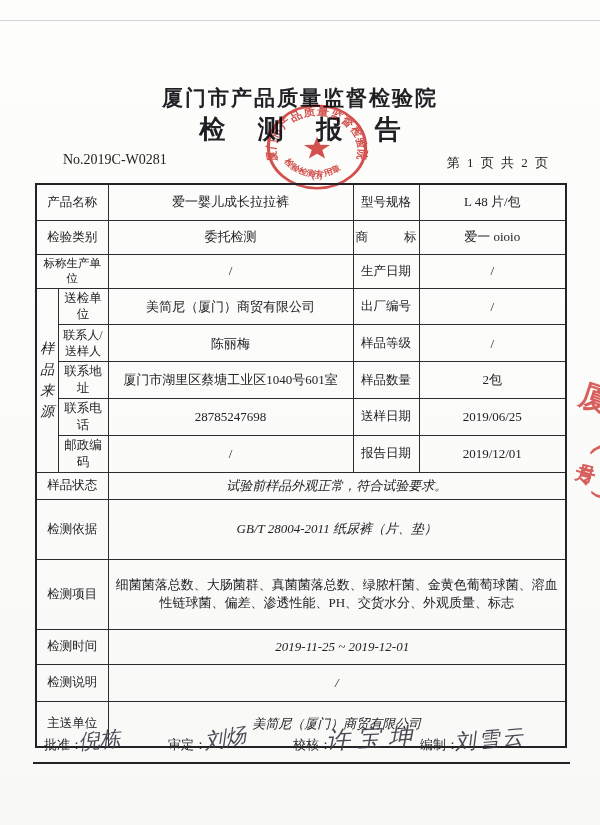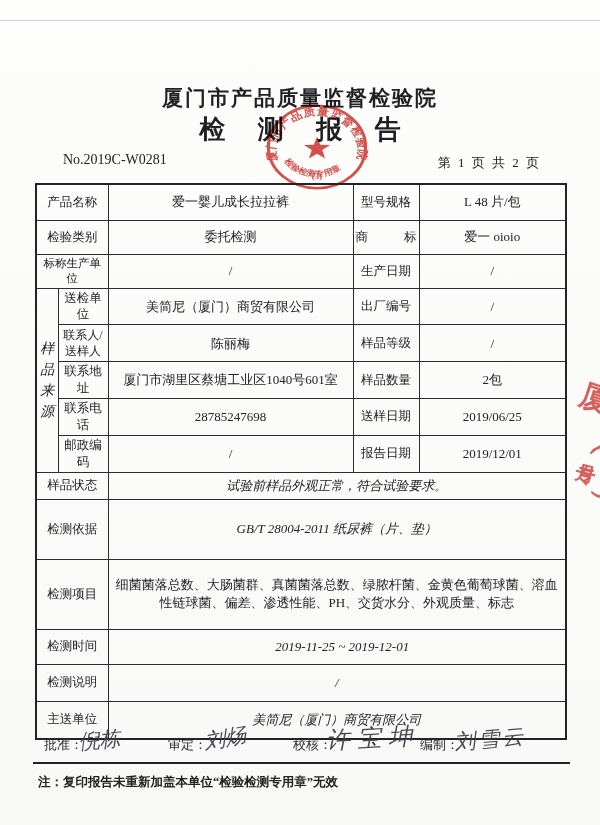--- a/index.html
+++ b/index.html
@@ -16,21 +16,21 @@
   .scan-line{position:absolute;top:20px;left:0;width:600px;height:1px;background:#d2d5d7;}
   .institute-title{
     position:absolute;top:84px;left:0;width:600px;text-align:center;
     font-size:21px;font-weight:bold;letter-spacing:2px;color:#1f1f24;
   }
   .report-title{
     position:absolute;top:112px;left:0;width:600px;text-align:center;
     font-size:26px;font-weight:bold;letter-spacing:13px;text-indent:13px;color:#1f1f24;
   }
   .report-no{position:absolute;top:152px;left:63px;font-size:14px;color:#222;}
-  .page-info{position:absolute;top:154px;right:59px;font-size:13px;letter-spacing:2px;color:#222;}
+  .page-info{position:absolute;top:154px;right:50px;font-size:13px;letter-spacing:2px;color:#222;}
 
   
   .stamp{
     position:absolute;left:264px;top:102px;width:106px;height:90px;
     opacity:.88;mix-blend-mode:multiply;pointer-events:none;
   }
   
   .edge-stamp{position:absolute;top:372px;right:0;width:46px;height:132px;overflow:hidden;pointer-events:none;}
   .edge-stamp span{position:absolute;color:#cf3a36;opacity:.8;font-weight:bold;}
   .edge-c0{top:6px;right:-10px;font-size:30px;transform:rotate(18deg);}
@@ -54,21 +54,21 @@
   td.lab-wrap{font-size:12px;line-height:1.25;padding:1px 2px;}
   td.vlab div{width:14px;margin:0 auto;word-break:break-all;line-height:1.5;font-size:14px;font-style:italic;}
   td.vleft{text-align:left;padding-left:8px;font-style:italic;}
   td.vleft-wide{text-align:left;padding-left:9px;padding-right:6px;line-height:1.6;}
   td.brand-just{text-align:justify;text-align-last:justify;padding:1px 7px;}
 
   tr.r1{height:36px;} tr.r2{height:34px;} tr.r3{height:33px;}
   tr.r4{height:30px;} tr.r5{height:37px;} tr.r6{height:33px;}
   tr.r7{height:30px;} tr.r8{height:29px;} tr.r9{height:27px;}
   tr.r10{height:60px;} tr.r11{height:70px;} tr.r12{height:35px;}
-  tr.r13{height:37px;} tr.r14{height:38px;}
+  tr.r13{height:37px;} tr.r14{height:46px;}
 
   
   .sig-row{position:absolute;top:722px;left:38px;width:540px;height:40px;font-size:13px;color:#2a2a30;}
   .sig-row .slabel{position:absolute;top:14px;}
   .sig-name{
     position:absolute;display:inline-block;font-size:21px;color:#3c3c48;
     transform:rotate(-5deg) skewX(-12deg);white-space:nowrap;opacity:.92;
   }
   .lab-approve{left:6px;} .name-approve{left:42px;top:4px;}
   .lab-review{left:130px;} .name-review{left:168px;top:2px;transform:rotate(-10deg) skewX(-18deg);}
@@ -204,14 +204,13 @@
     <span class="sig-name name-approve">倪栋</span>
     <span class="slabel lab-review">审定：</span>
     <span class="sig-name name-review">刘炀</span>
     <span class="slabel lab-check">校核：</span>
     <span class="sig-name name-check">许宝坤</span>
     <span class="slabel lab-compile">编制：</span>
     <span class="sig-name name-compile">刘雪云</span>
   </div>
 
   <div class="footer-rule"></div>
-  <div class="footer-note">注：复印报告未重新加盖本单位“检验检测专用章”无效</div>
 </div>
 
 </body></html>

